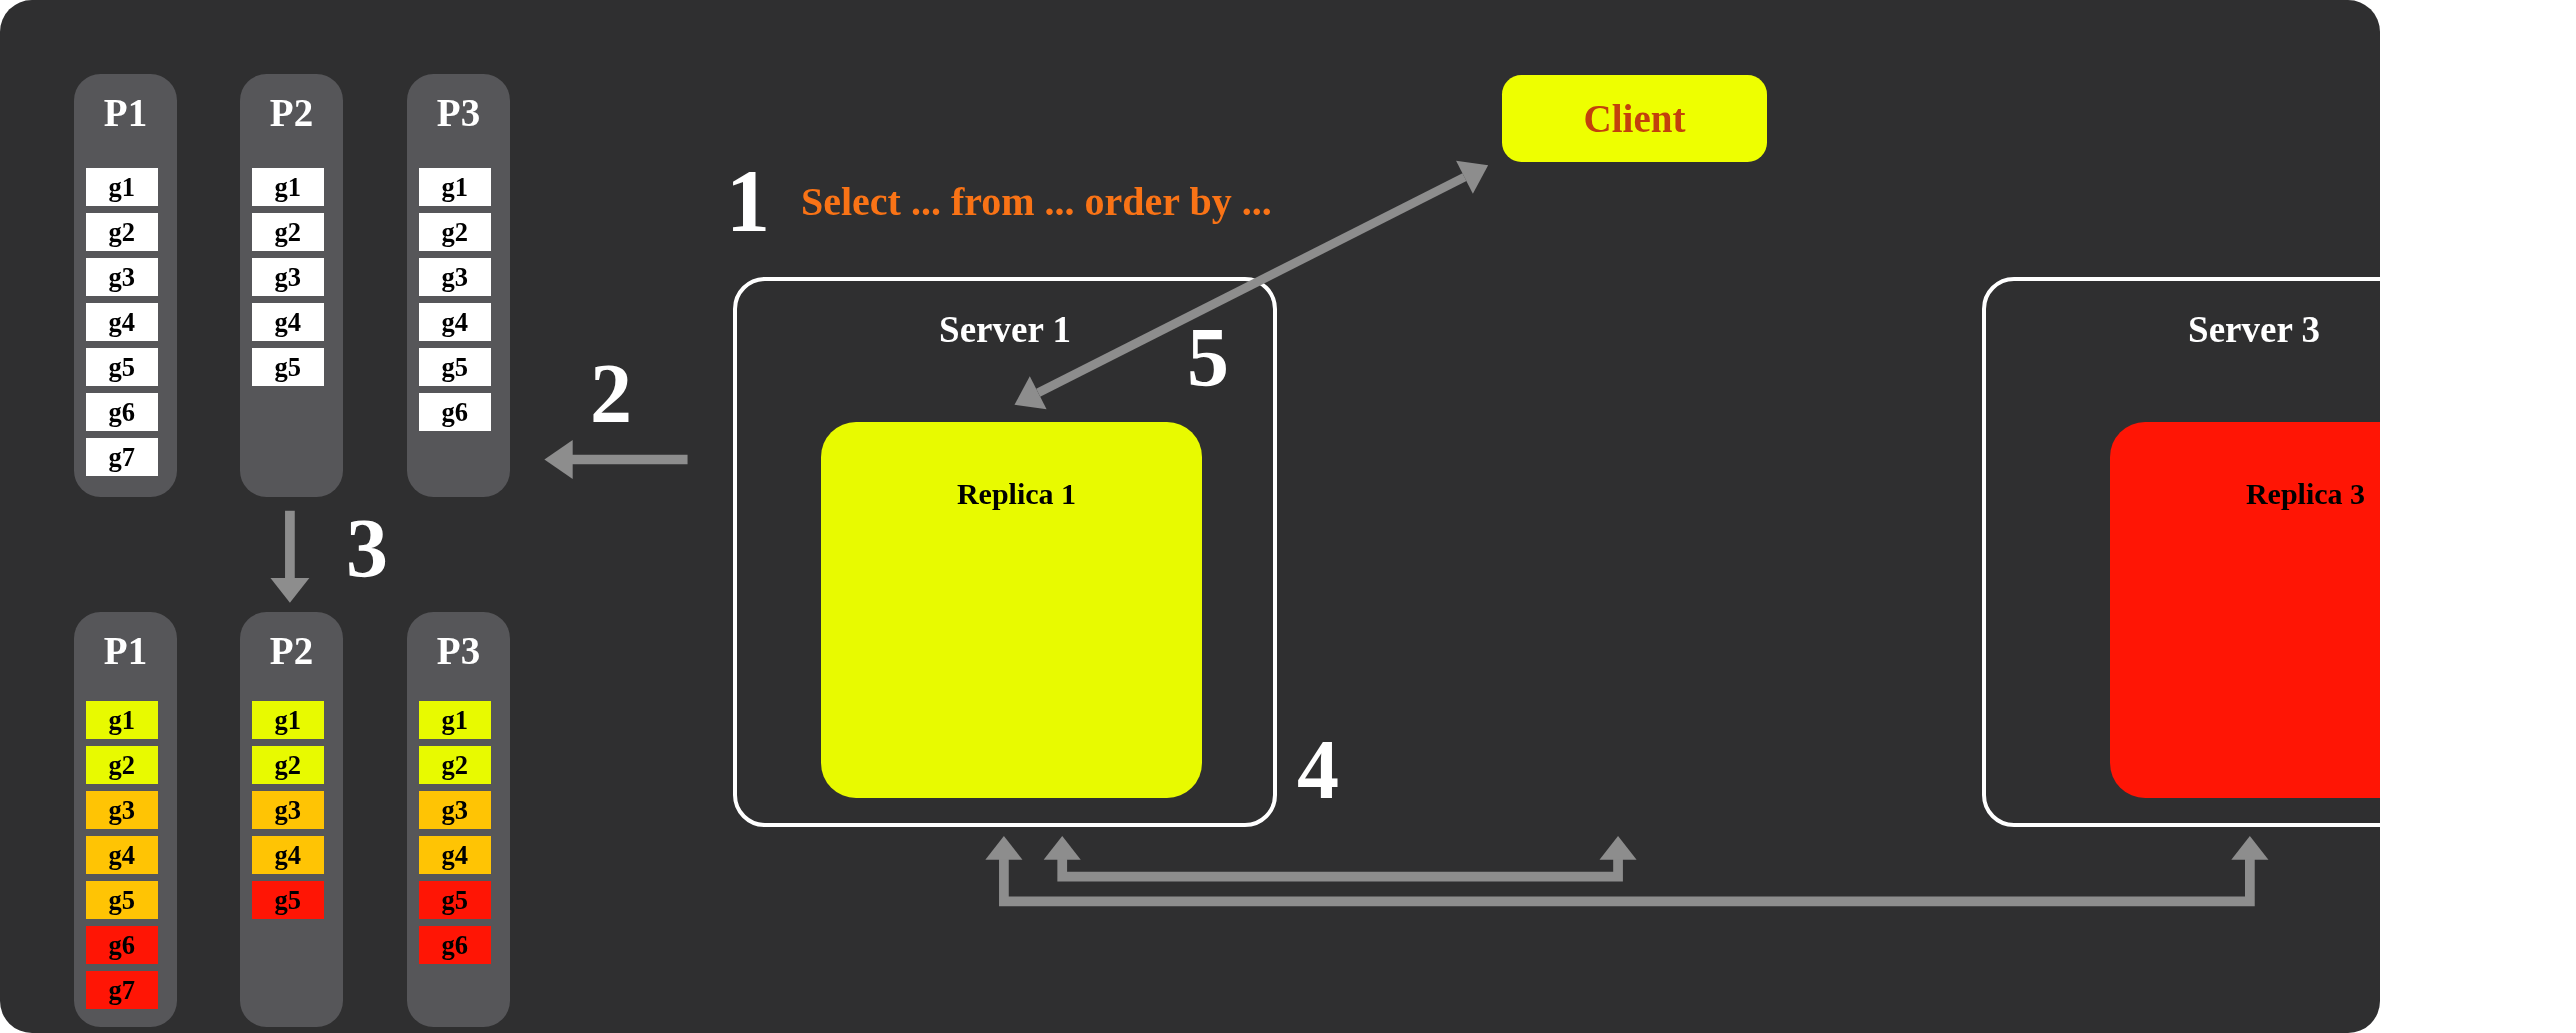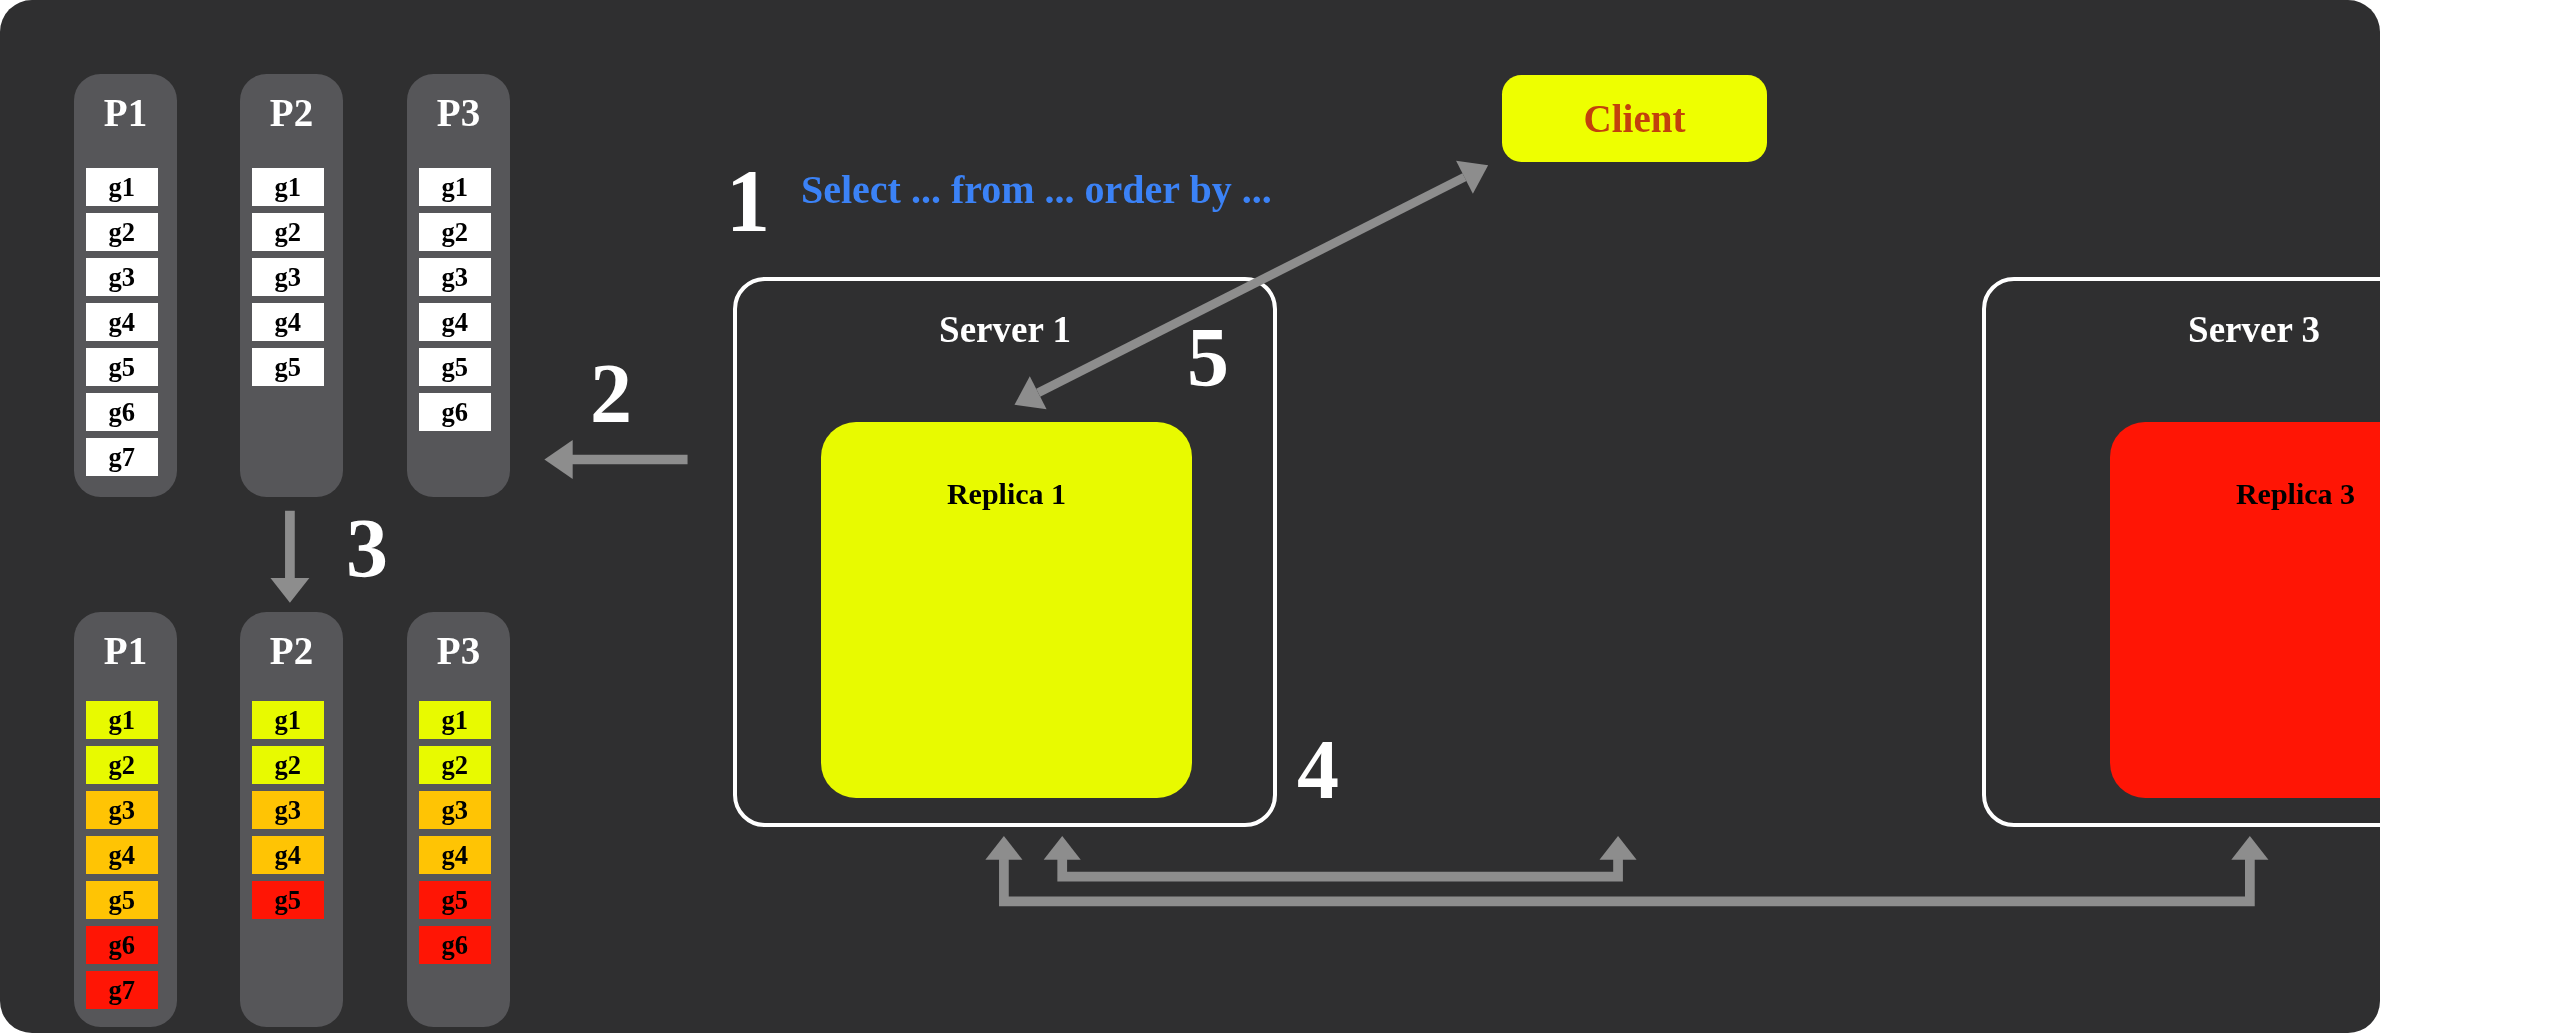--- a/index.html
+++ b/index.html
@@ -54,20 +54,21 @@
     text-align:center;
     color:#fff;
     font-size:37px;
   }
   .replica{
     position:absolute;
     left:84px;top:141px;
     width:371px;height:376px;
     border-radius:35px;
     color:#000;
+    padding-left:10px;
   }
   .replica-label{
     margin-top:55px;
     text-align:center;
     font-size:30px;
   }
   
   .client{
     position:absolute;
     left:1502px;top:75px;
@@ -81,22 +82,22 @@
   
   .step-num{
     position:absolute;
     color:#fff;
     font-size:84px;
     line-height:1;
   }
   .step1-num{left:726px;top:157px;font-size:88px;}
   .step1-text{
     position:absolute;
-    left:801px;top:167px;
-    color:#3b82f6;
+    left:801px;top:179px;
+    color:#f97316;
     font-size:40px;
     line-height:1.15;
   }
   .step2-num{left:590px;top:352px;}
   .step3-num{left:346px;top:507px;}
   .step4-num{left:1297px;top:728px;}
   .step5-num{left:1187px;top:316px;}
   
   .arrows{
     position:absolute;

